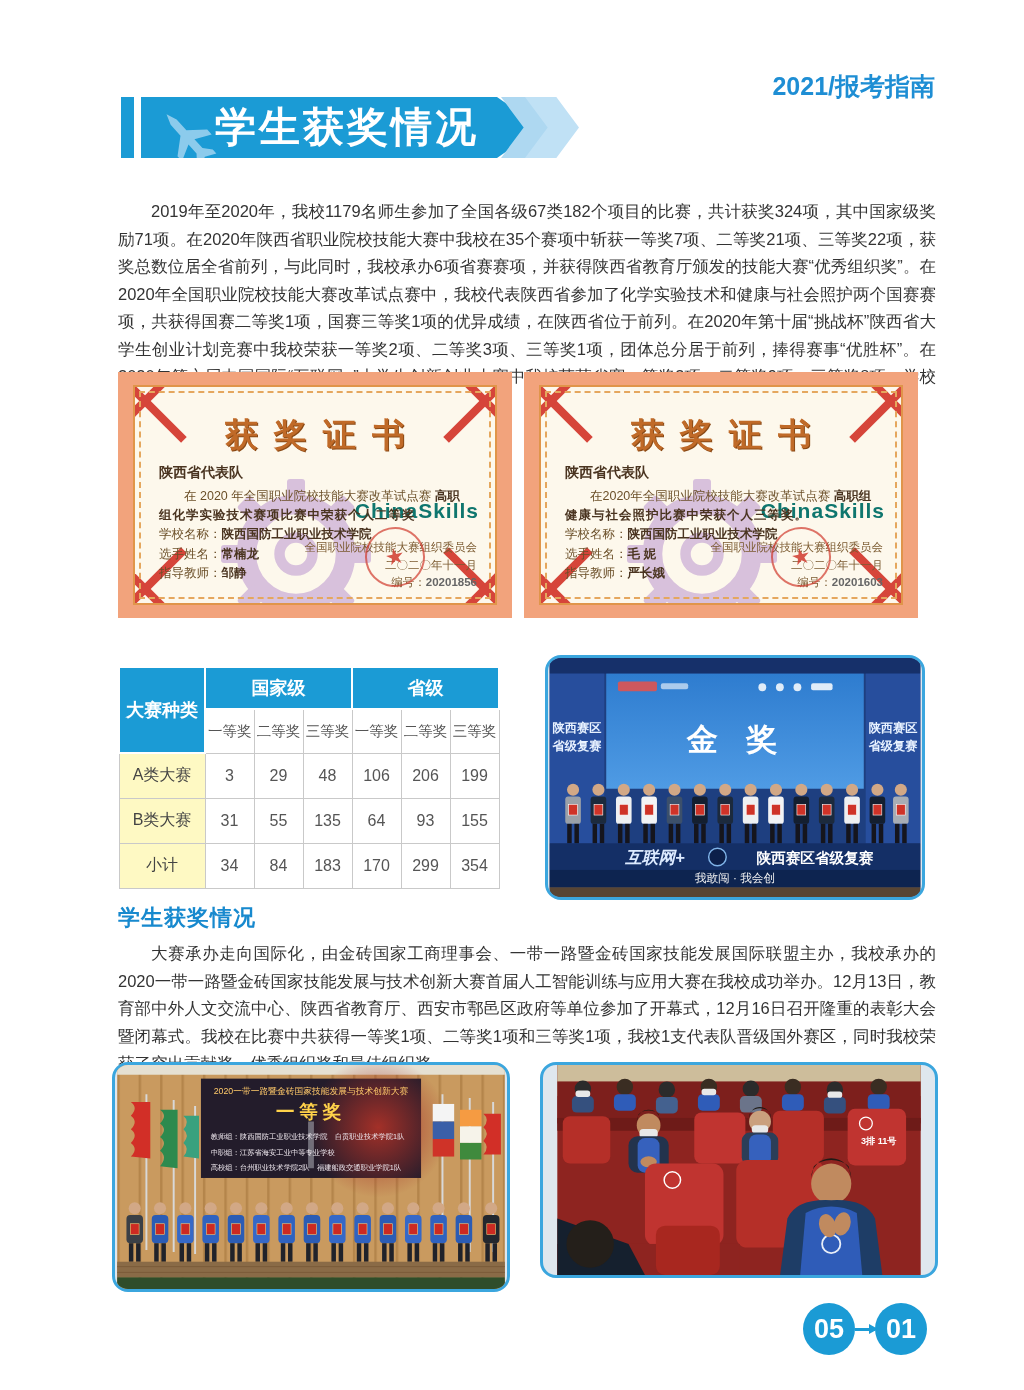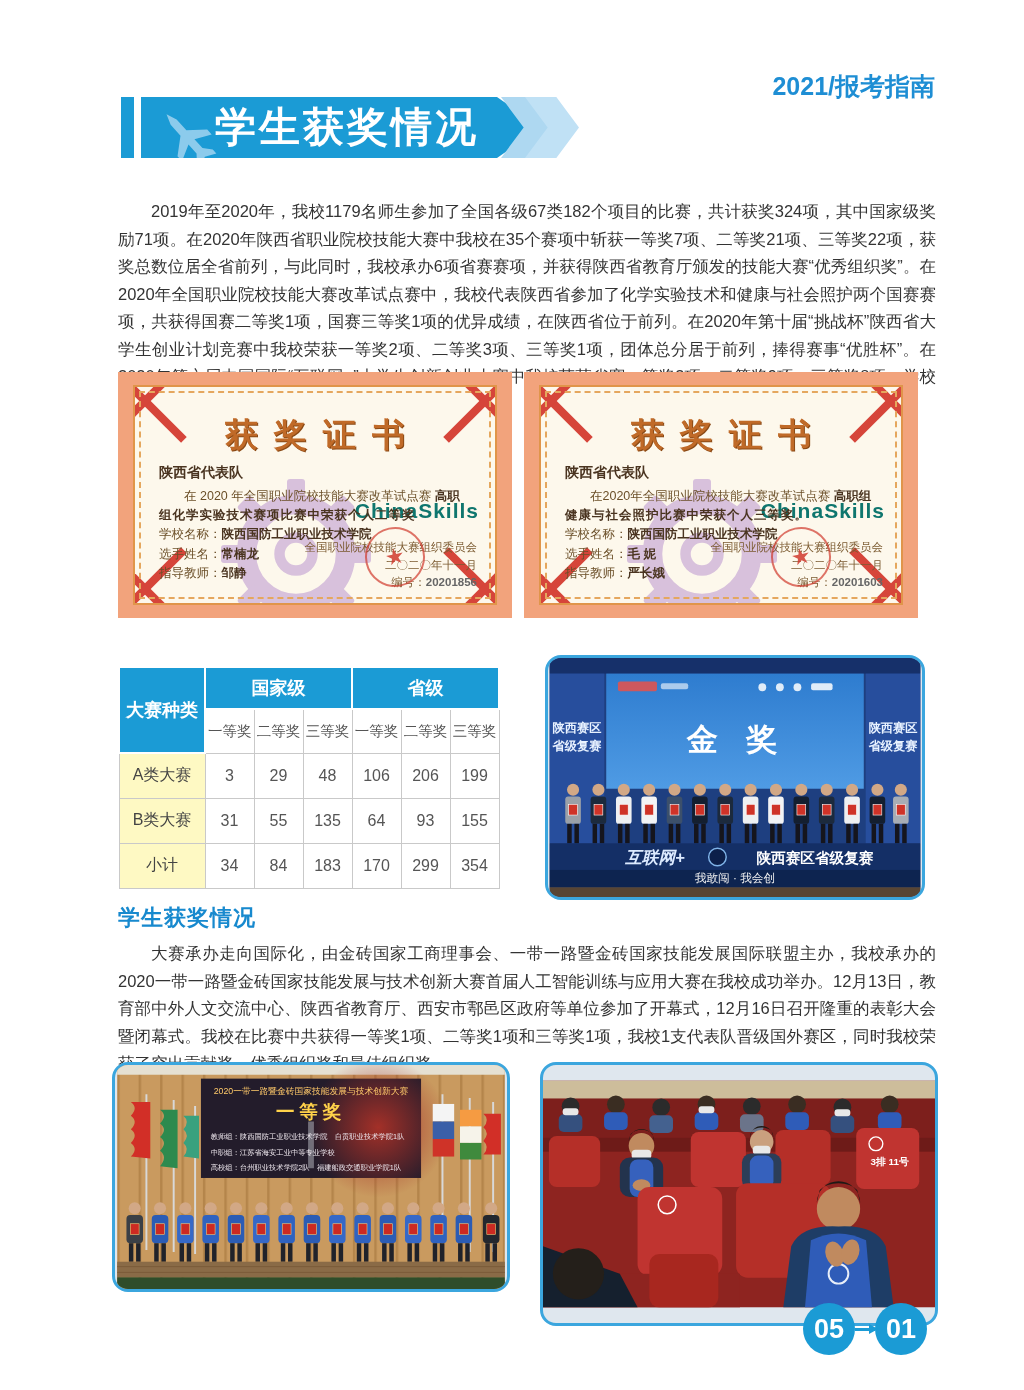--- a/index.html
+++ b/index.html
@@ -70,21 +70,21 @@
   .stats-table .sub{font-size:14.5px;color:#555;font-weight:normal;background:#fff;}
   .stats-table .rowlabel{font-size:16px;color:#444;background:#fef9c3;}
   .stats-table .num{font-size:16px;color:#555;background:#fff;}
 
   
   .photo{position:absolute;border:3px solid #3ba6de;border-radius:16px;overflow:hidden;
          box-sizing:border-box;background:#dfe7ee;}
   .photo svg{display:block;width:100%;height:100%;}
   #photo-gold{top:655px;left:545px;width:380px;height:245px;}
   #photo-brics{top:1062px;left:112px;width:398px;height:230px;}
-  #photo-aud{top:1062px;left:540px;width:398px;height:264px;}
+  #photo-aud{top:1062px;left:540px;width:398px;height:216px;}
 
   
   .pagenums{position:absolute;top:1303px;left:803px;display:flex;align-items:center;}
   .pnum{width:52px;height:52px;border-radius:50%;background:#1b9bd5;color:#fff;font-size:27px;
         font-weight:bold;display:flex;align-items:center;justify-content:center;}
   .pline{width:20px;height:3px;background:#1b9bd5;position:relative;}
   .pline::after{content:"";position:absolute;right:-3px;top:-4px;width:0;height:0;
                 border-left:9px solid #1b9bd5;border-top:5.5px solid transparent;border-bottom:5.5px solid transparent;}
 </style>
 </head>

